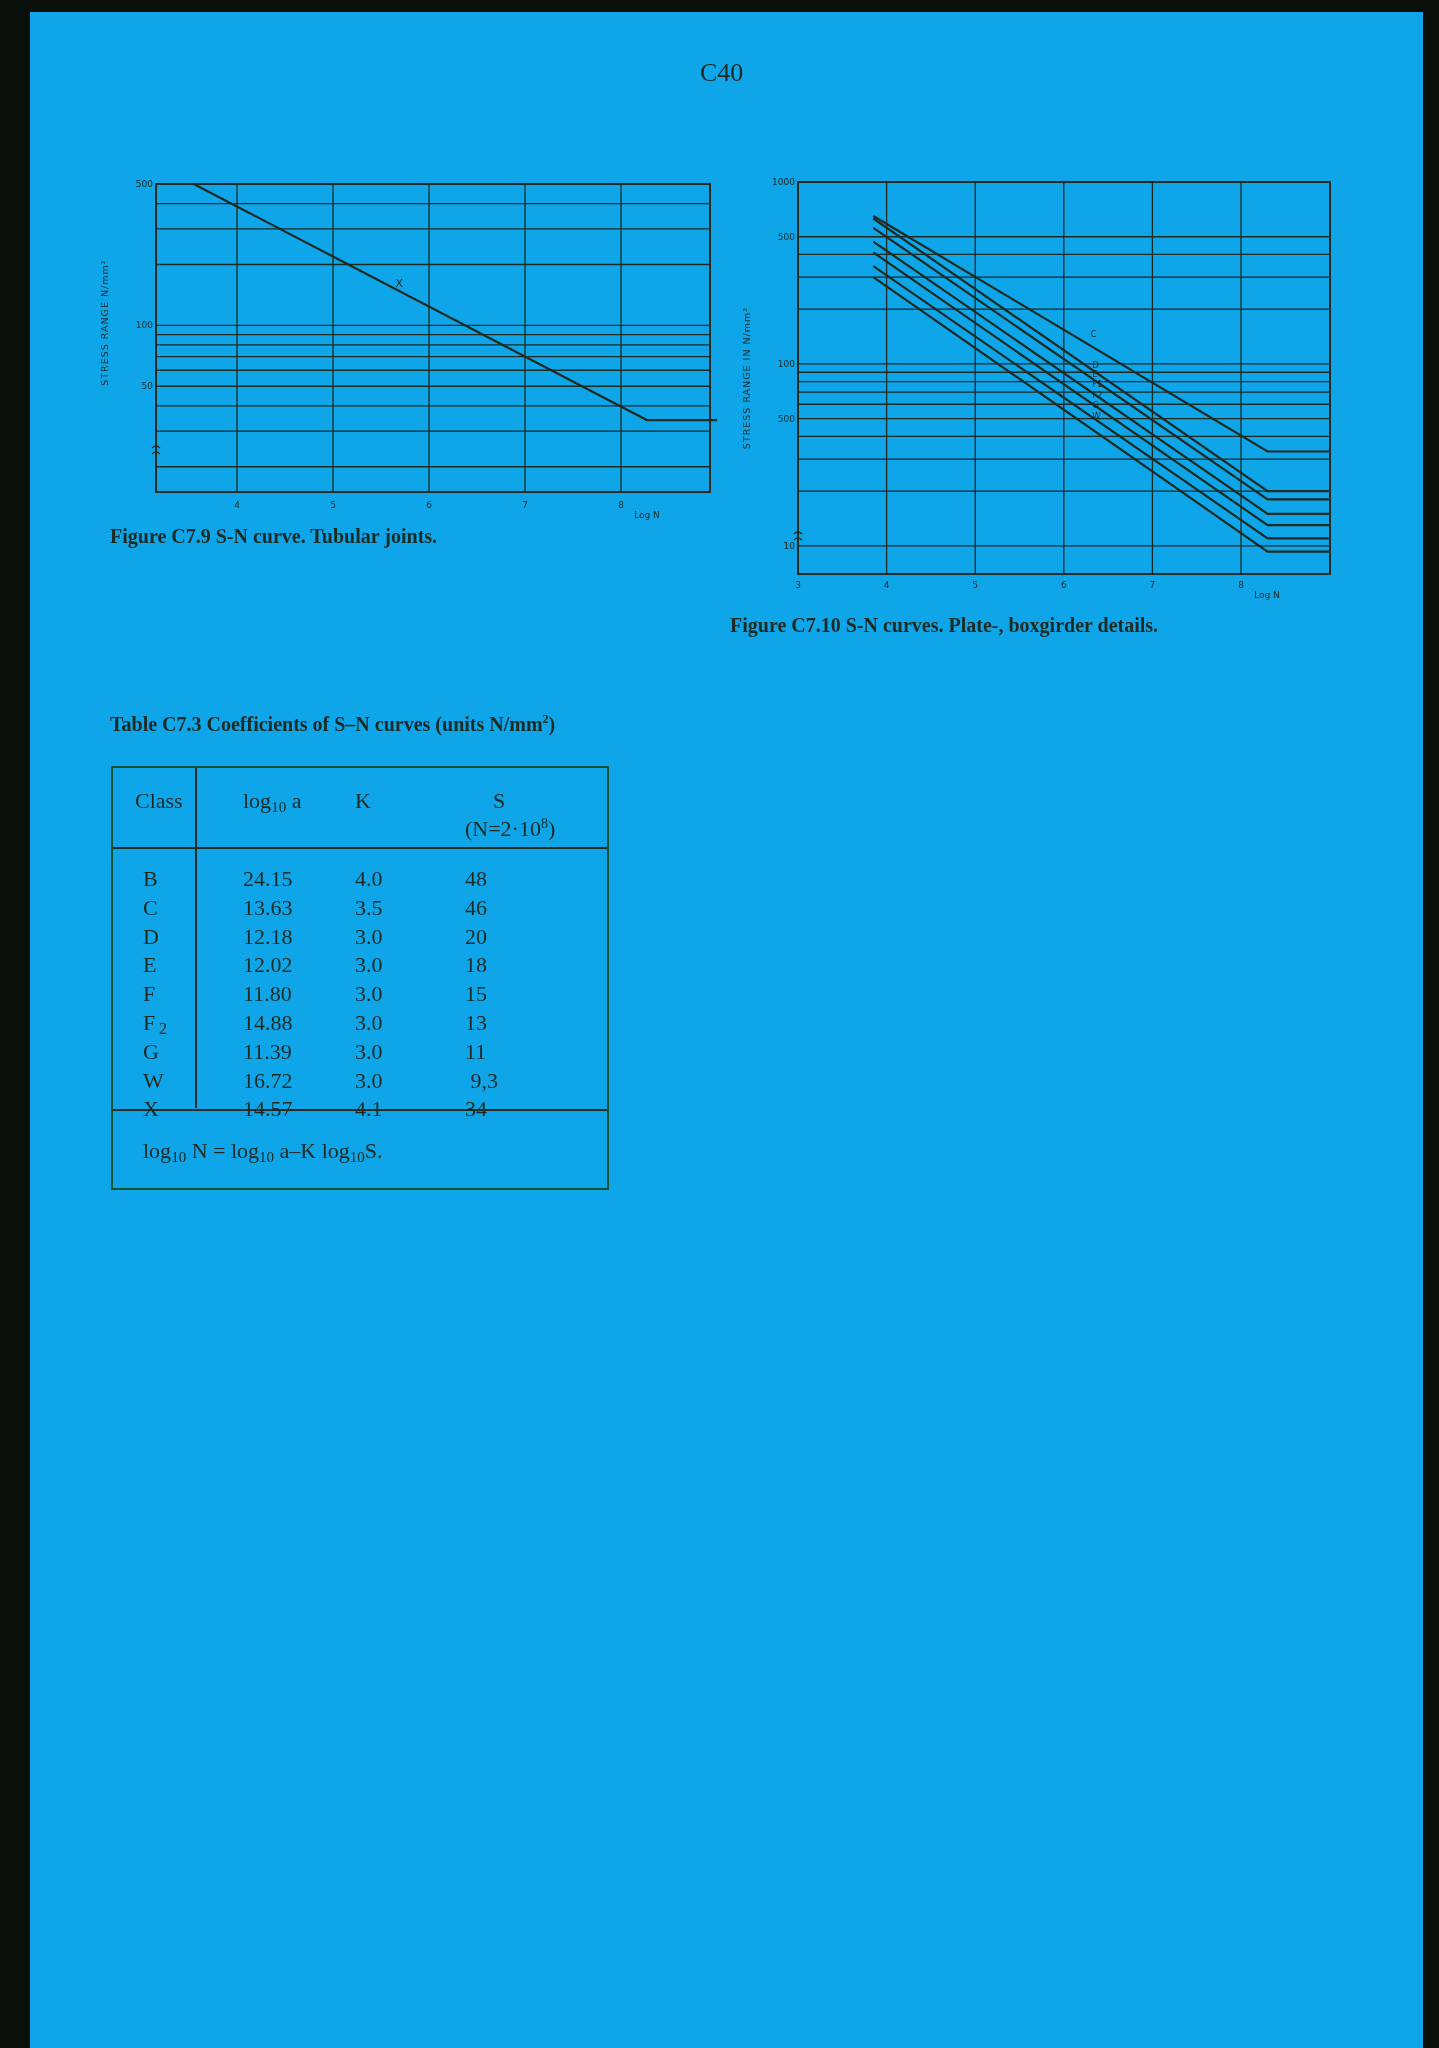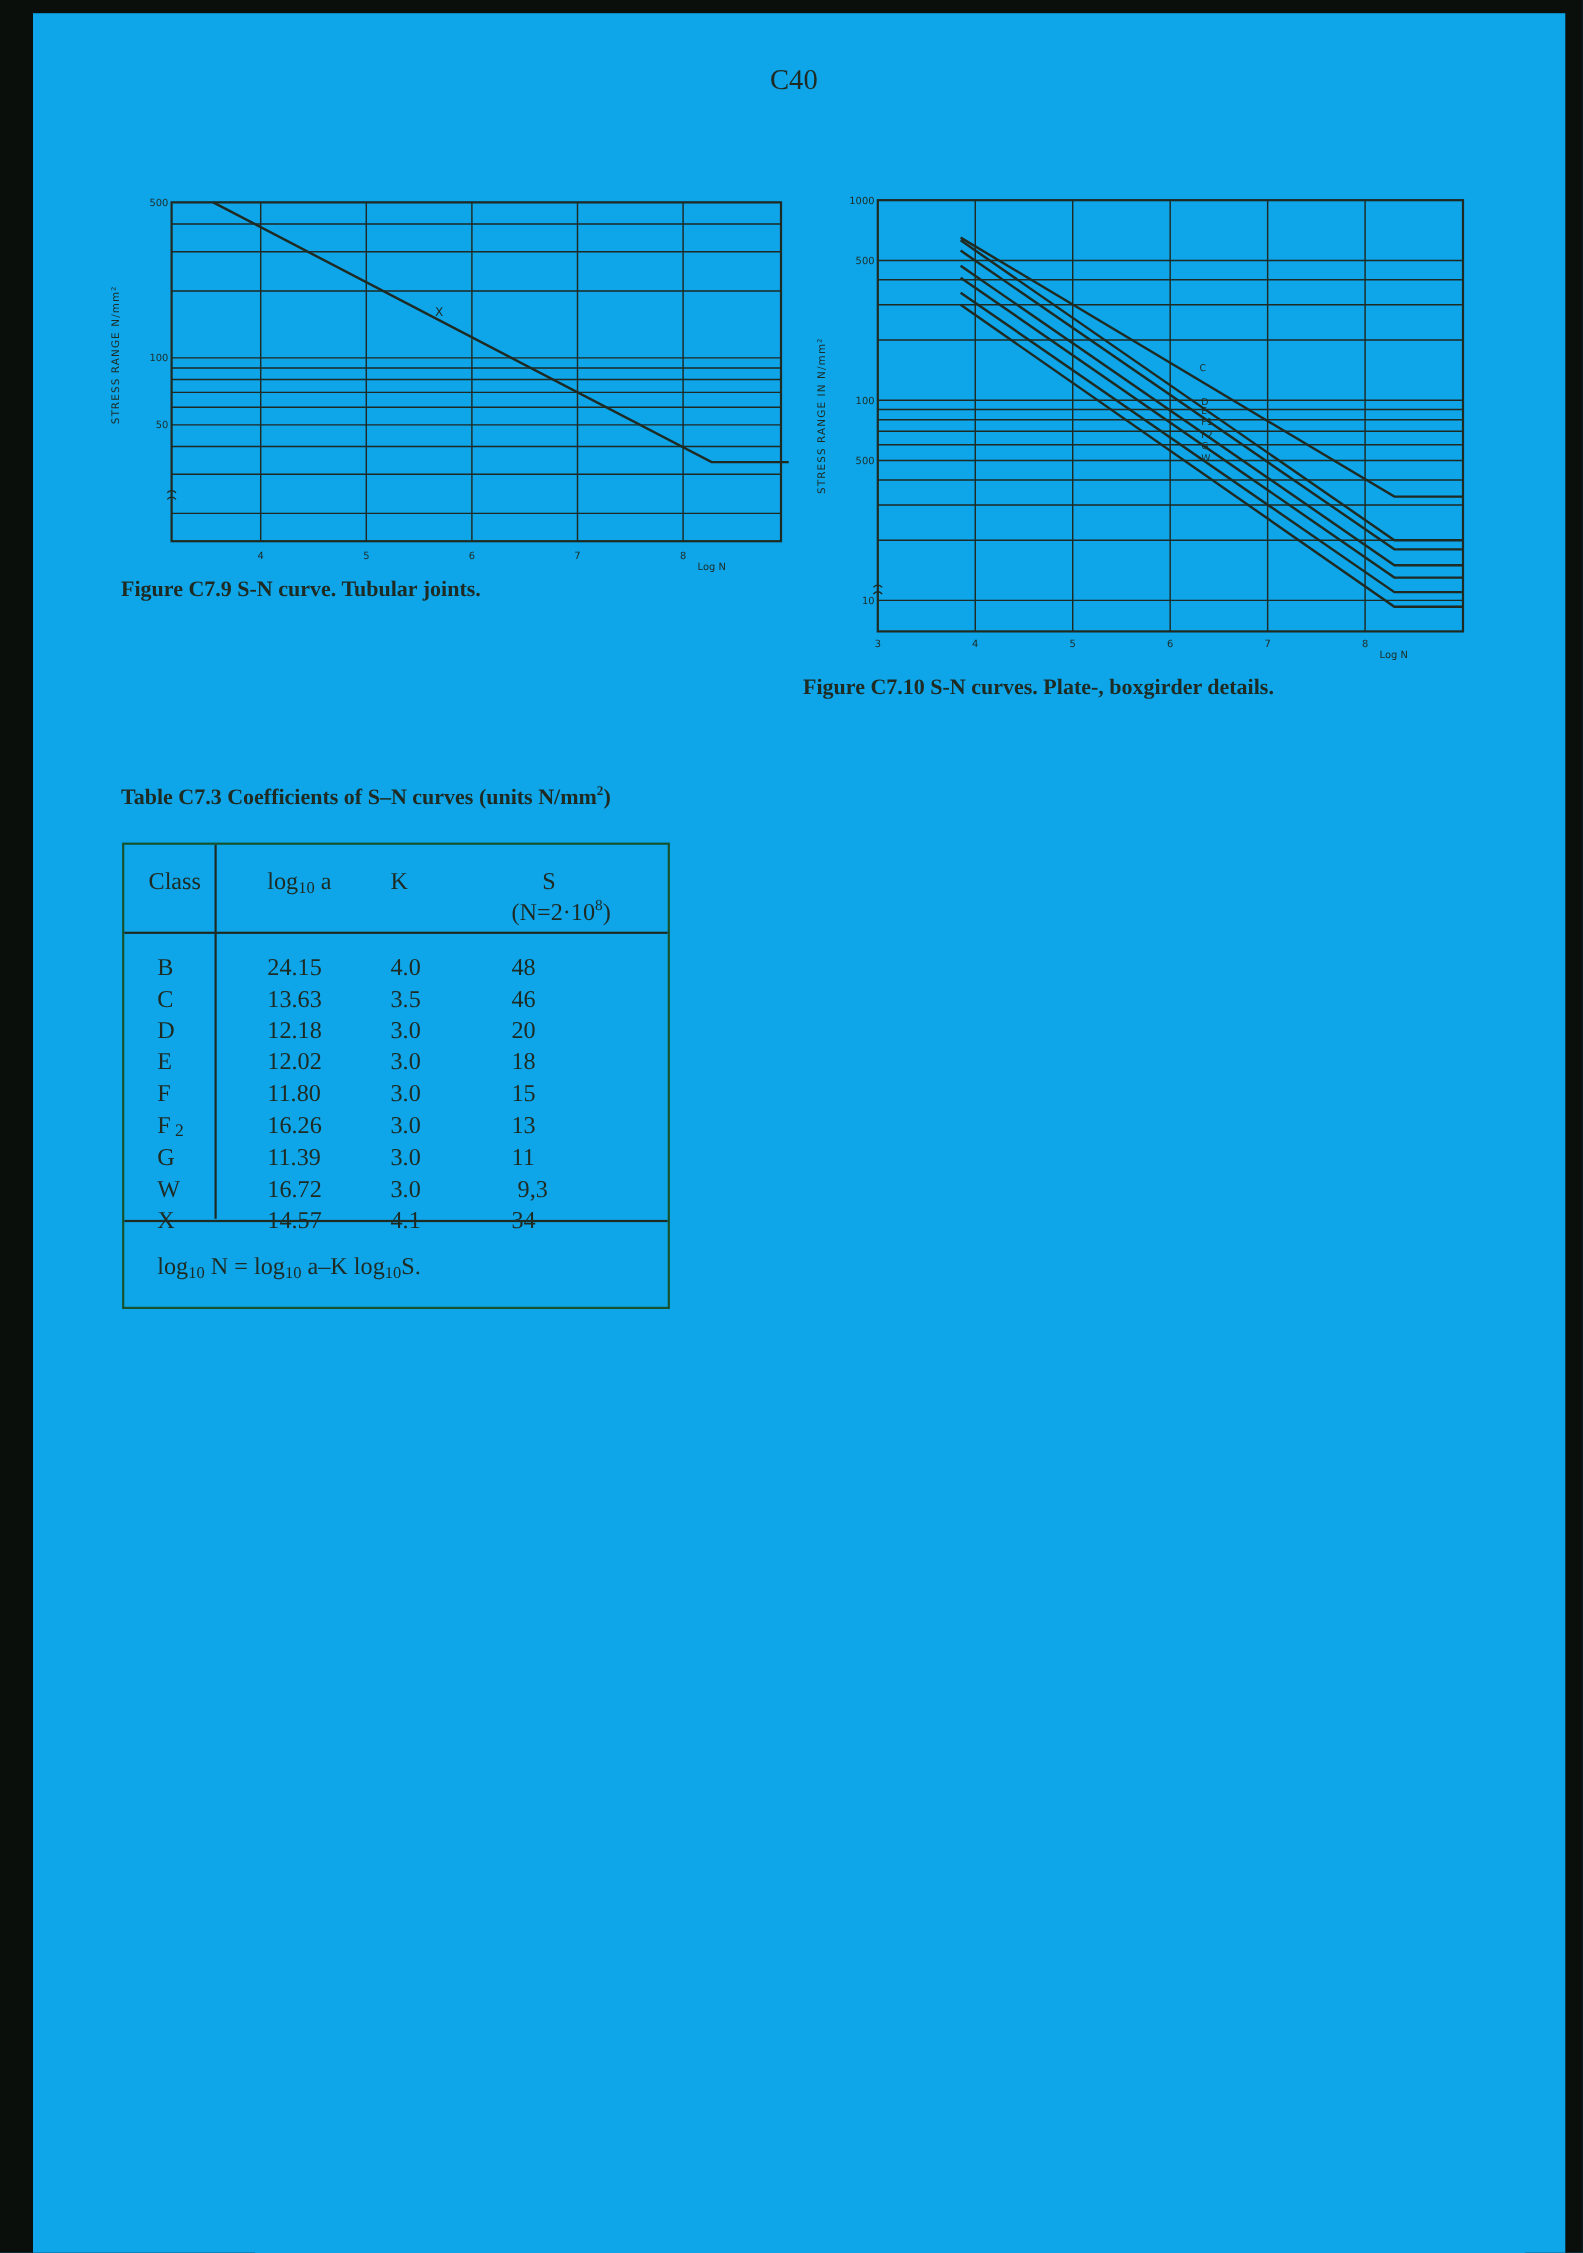--- a/index.html
+++ b/index.html
@@ -171,21 +171,21 @@
         </div>
         <div class="row">
           <span class="c-class">F</span>
           <span class="c-loga">11.80</span>
           <span class="c-k">3.0</span>
           <span class="c-s">15</span>
         </div>
         <div class="row">
           <span class="c-class">F</span>
           <span style="position: absolute; left: 46px; top: 6px; font-size: 16px;">2</span>
-          <span class="c-loga">16.26</span>
+          <span class="c-loga">14.88</span>
           <span class="c-k">3.0</span>
           <span class="c-s">13</span>
         </div>
         <div class="row">
           <span class="c-class">G</span>
           <span class="c-loga">11.39</span>
           <span class="c-k">3.0</span>
           <span class="c-s">11</span>
         </div>
         <div class="row">

